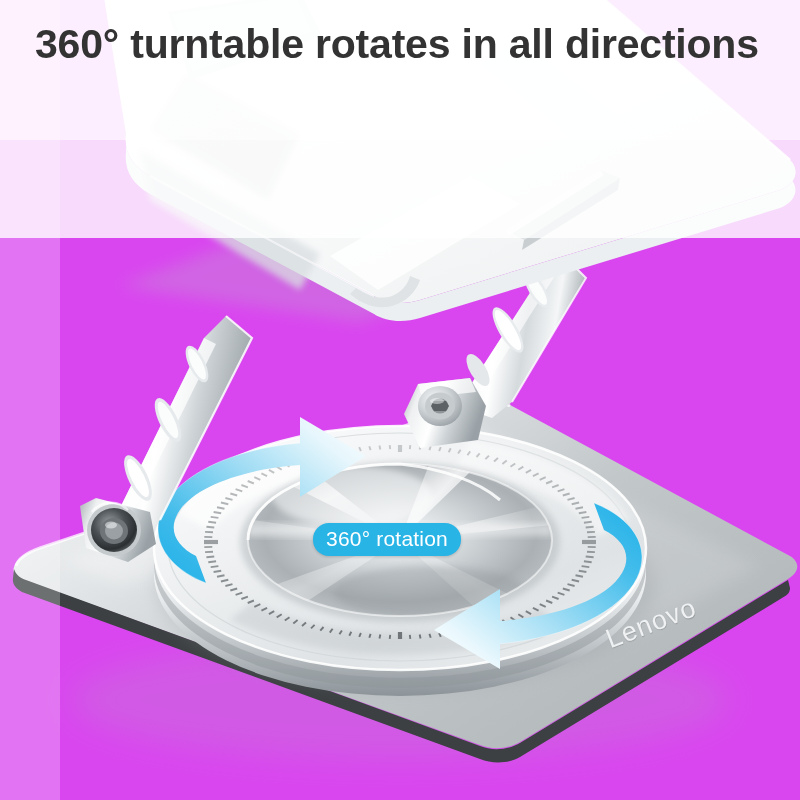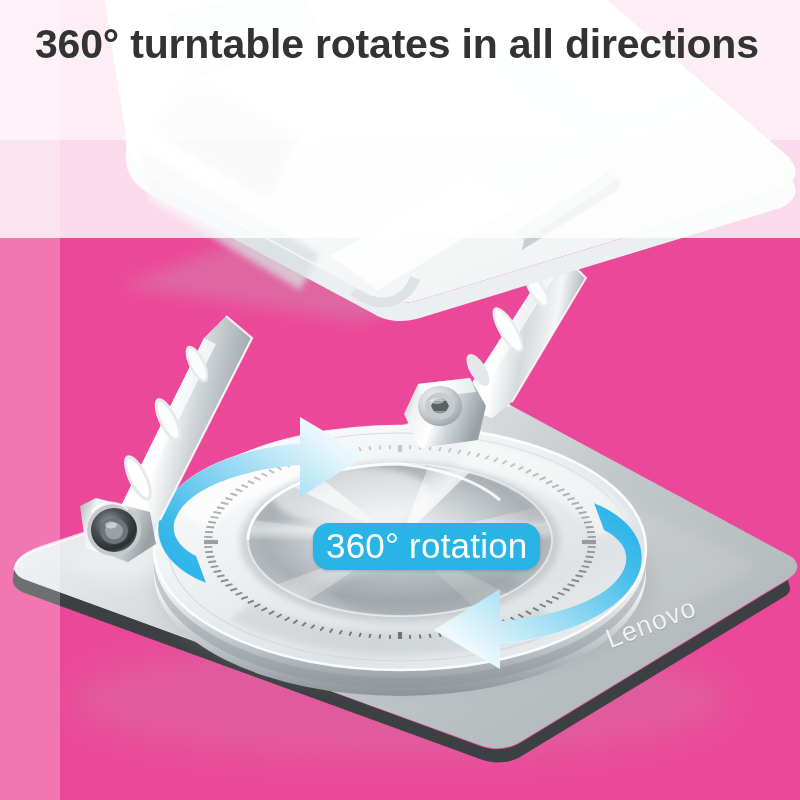--- a/index.html
+++ b/index.html
@@ -2,21 +2,21 @@
 <html><head>
 <meta charset="utf-8">
 <title>360 Turntable Laptop Stand</title>
 <style>
   html,body{margin:0;padding:0;}
   body{
     width:800px;height:800px;overflow:hidden;
     background:#ffffff;
     font-family:"Liberation Sans","DejaVu Sans",sans-serif;
   }
-  #stage{position:relative;width:800px;height:800px;overflow:hidden;background:#ec4899;}
+  #stage{position:relative;width:800px;height:800px;overflow:hidden;background:#d946ef;}
 
   
   #art{position:absolute;inset:0;width:800px;height:800px;}
 
   
   .copy{position:absolute;left:35px;top:18px;width:730px;z-index:40;}
   .headline{
     font-size:41px;line-height:1.30;font-weight:700;color:#333333;
     letter-spacing:-0.2px;margin:0;
     font-family:"Liberation Sans","DejaVu Sans",sans-serif;
@@ -27,21 +27,21 @@
     font-family:"Liberation Sans","DejaVu Sans",sans-serif;
   }
 
   
   .badge{
     position:absolute;left:313px;top:523px;z-index:60;
     background:#29b4e6;
     border-radius:16px;
     padding:5px 13px 7px 13px;
     color:#ffffff;
-    font-size:35px;line-height:1;font-weight:400;
+    font-size:21px;line-height:1;font-weight:400;
     letter-spacing:0.2px;
     white-space:nowrap;
     box-shadow:0 1px 3px rgba(0,0,0,.18);
     font-family:"Liberation Sans","DejaVu Sans",sans-serif;
   }
 
   
   .lenovo-mark{
     position:absolute;left:604px;top:608px;z-index:35;
     transform:rotate(-21deg);

